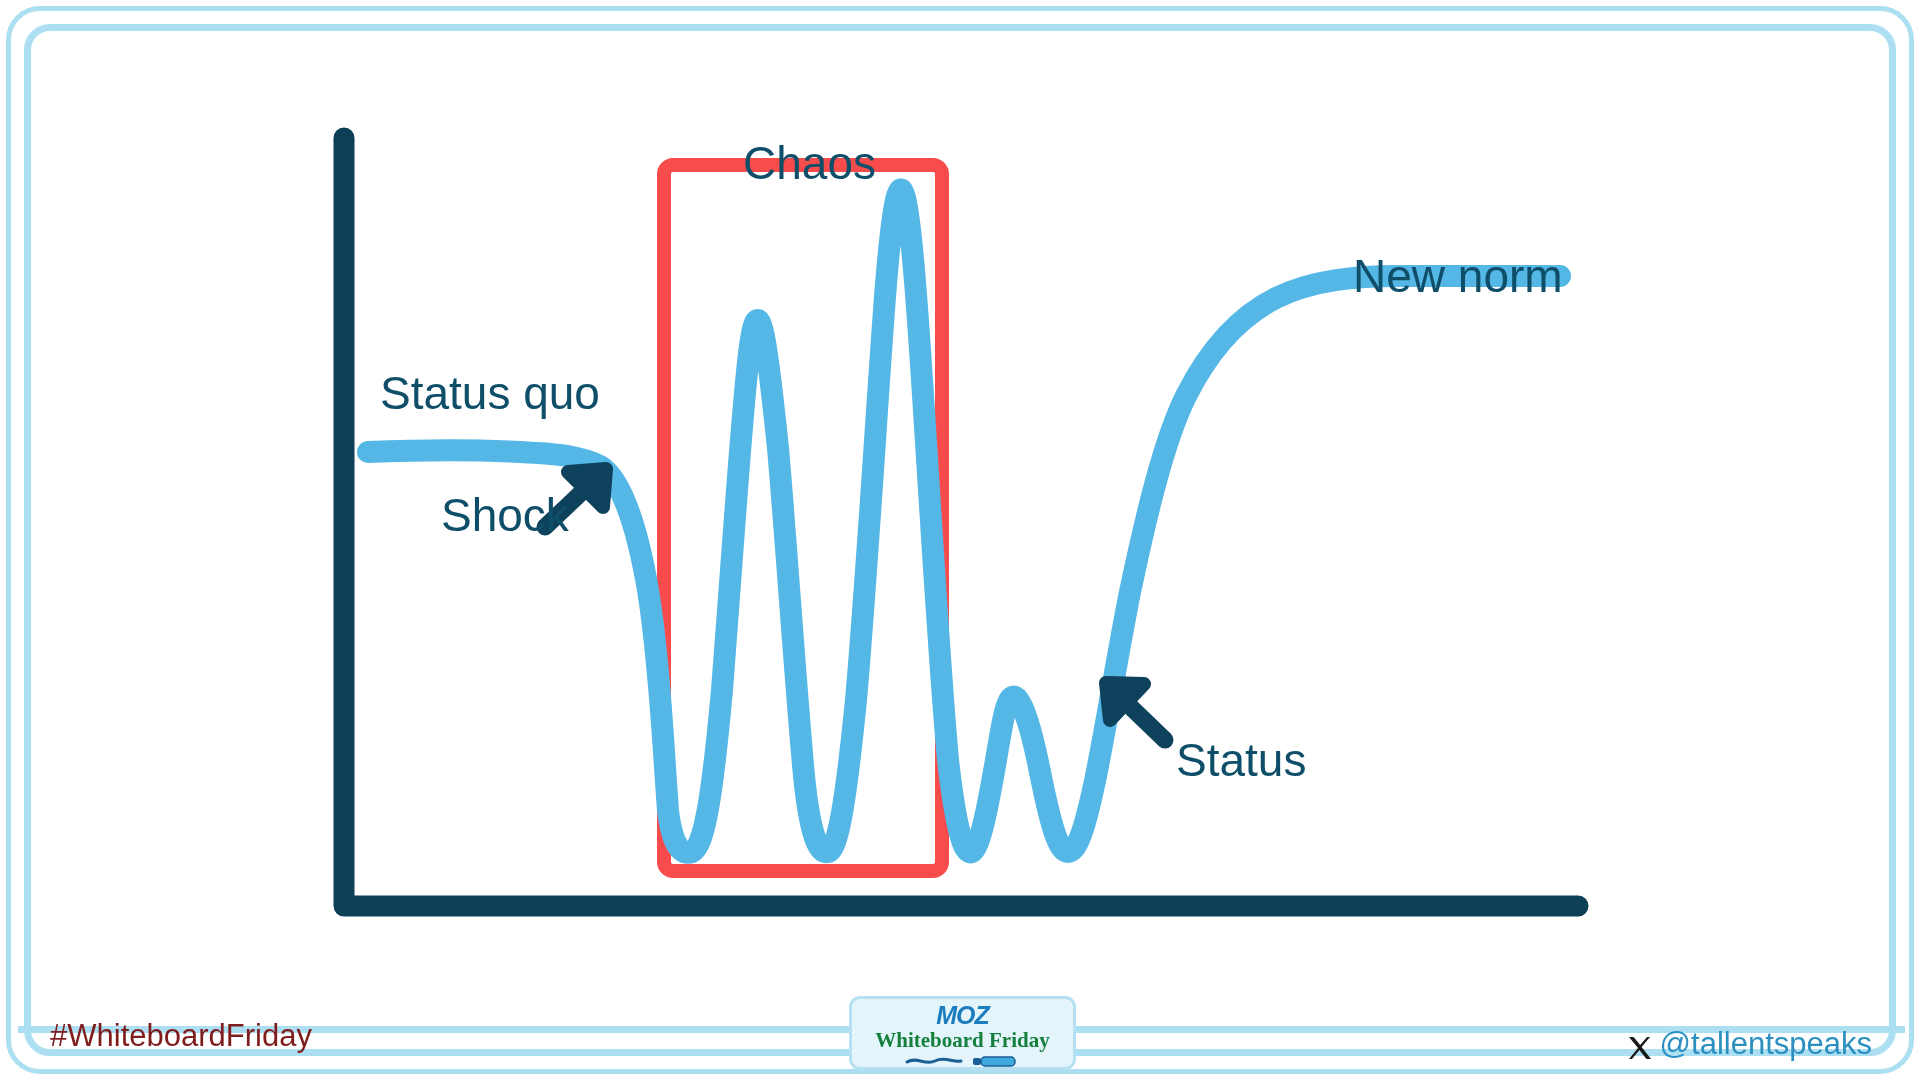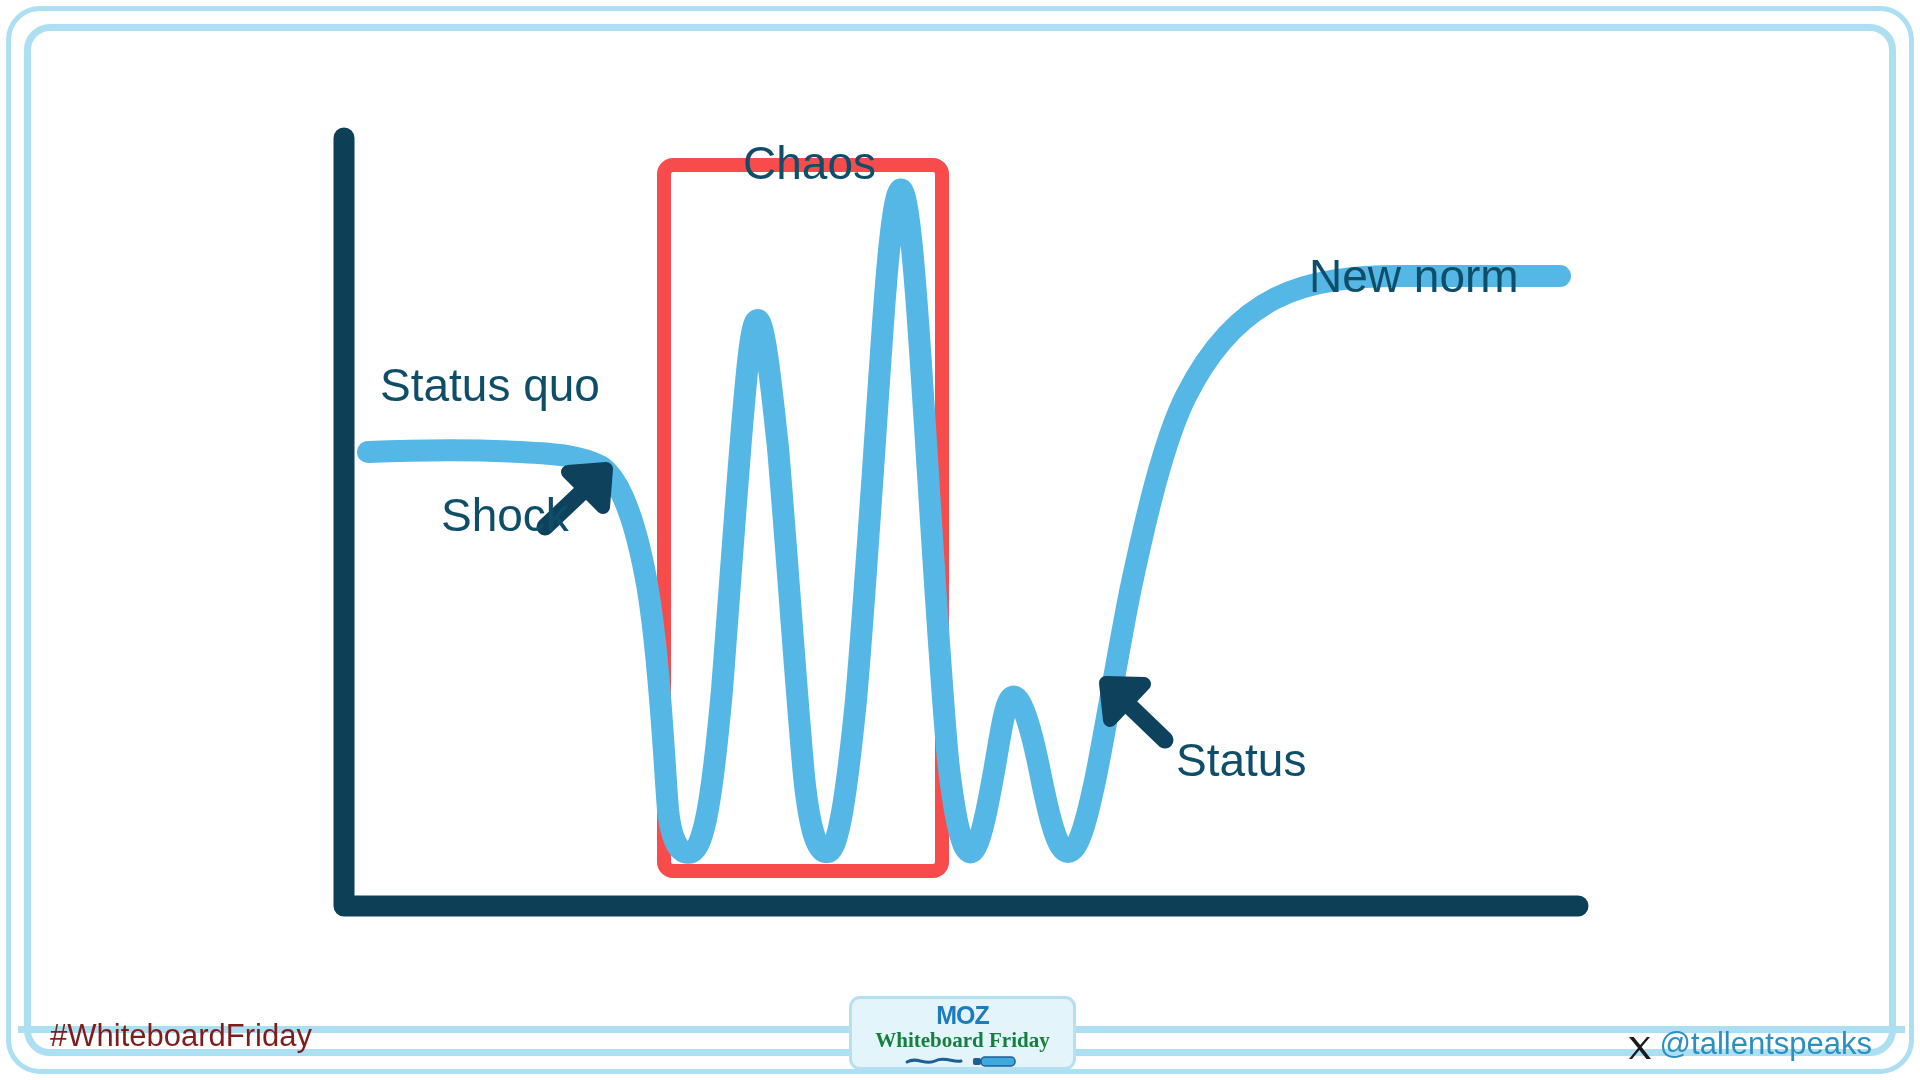--- a/index.html
+++ b/index.html
@@ -47,24 +47,24 @@
 
   
   .lbl {
     position: absolute;
     color: #0f4e69;
     font-family: "Liberation Sans", sans-serif;
     font-weight: 400;
     white-space: nowrap;
     line-height: 1;
   }
-  #label-status-quo { left: 380px;  top: 362px;  font-size: 46px; text-align: center; }
+  #label-status-quo { left: 380px;  top: 370px;  font-size: 46px; text-align: center; }
   #label-shock      { left: 441px;  top: 492px;  font-size: 46px; }
   #label-chaos      { left: 743px;  top: 108px;  font-size: 46px; margin-top: 32px; }
-  #label-new-norm   { left: 1309px; top: 253px;  font-size: 46px; }
+  #label-new-norm   { left: 1353px; top: 253px;  font-size: 46px; }
   #label-integration{ left: 1207px; top: 498px;  font-size: 46px; }
   #label-resolve    { left: 1176px; top: 737px;  font-size: 46px; }
 
   
   #footer-hashtag {
     position: absolute;
     left: 50px; top: 1036px;
     transform: translateY(-50%);
     font-size: 31px;
     color: #7f1d1d;
@@ -107,20 +107,21 @@
     justify-content: flex-start;
     padding-top: 4px;
   }
   #moz-badge .moz-word {
     font-family: "Liberation Sans", sans-serif;
     font-weight: bold;
     font-size: 25px;
     letter-spacing: -1px;
     color: #1b7dbd;
     line-height: 1;
+    font-style: italic;
   }
   #moz-badge .wbf-word {
     font-family: "Liberation Serif", serif;
     font-weight: bold;
     font-size: 21px;
     color: #15803d;
     line-height: 1.1;
     margin-top: 1px;
   }
   #moz-badge .marker-row {

